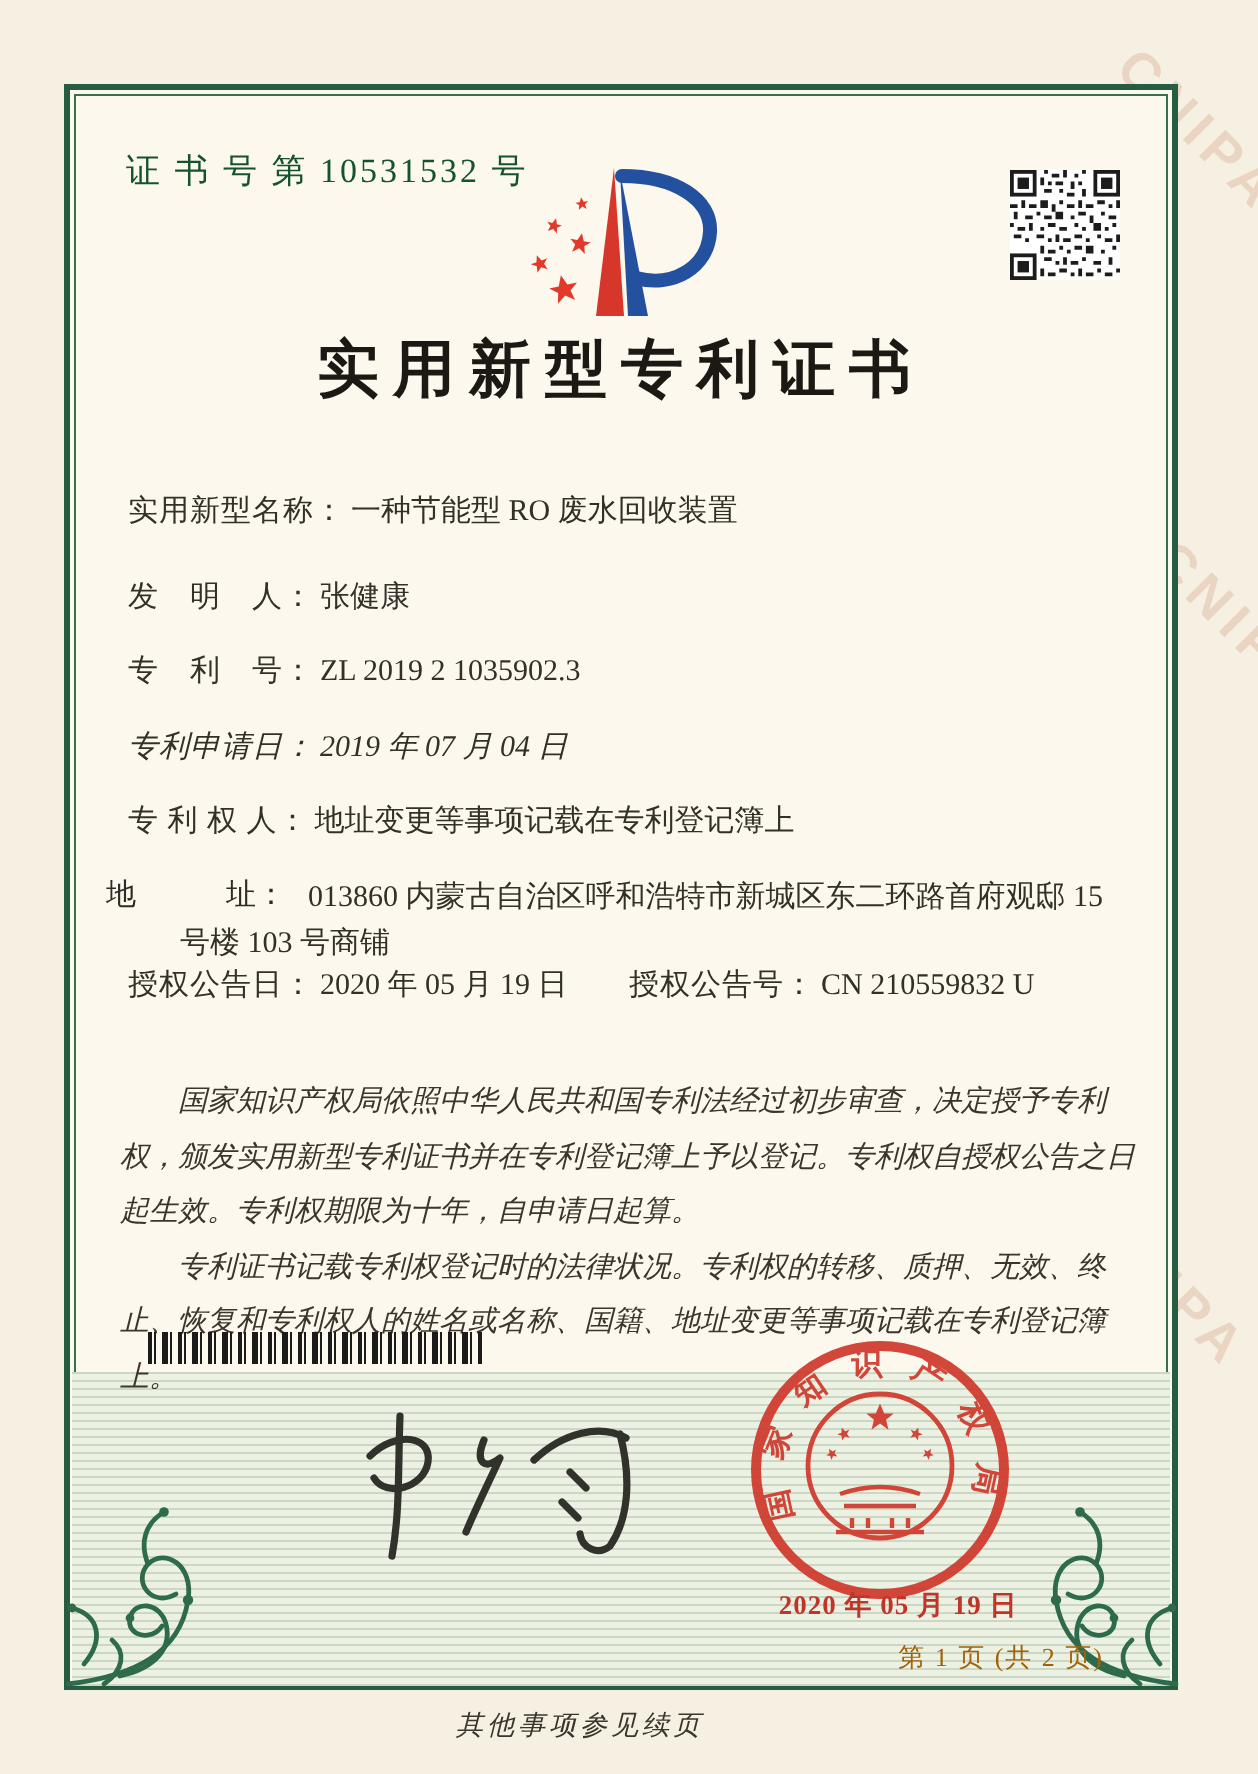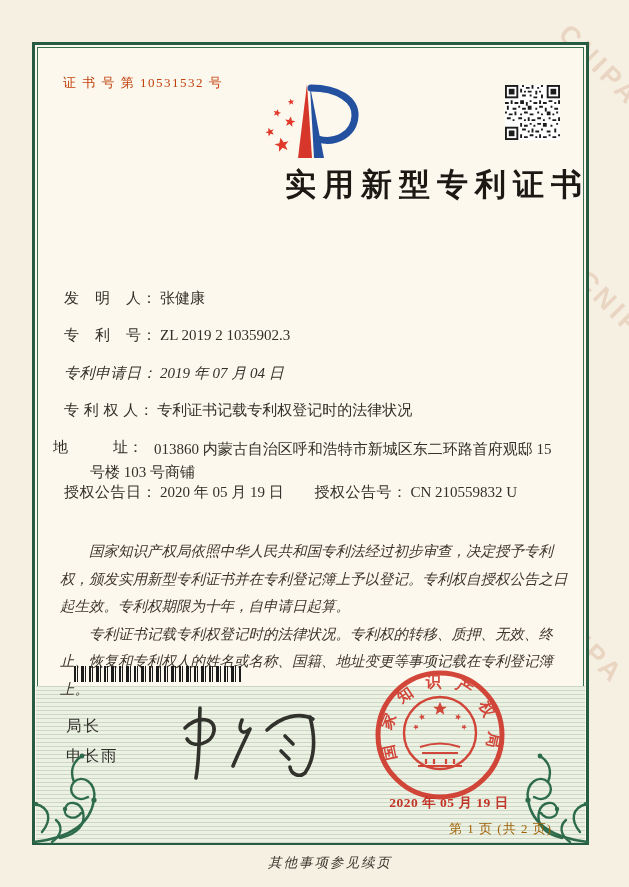--- a/index.html
+++ b/index.html
@@ -24,42 +24,42 @@
   }
   .cert-inner-line{position:absolute;inset:2px;border:1px solid #35715l;border:1px solid #35714f;pointer-events:none;}
   
   .band{
     position:absolute;left:36px;top:686px;width:549px;height:157px;
     background-color:#edf1e4;
     background-image:repeating-linear-gradient(180deg,
       rgba(122,156,120,0.30) 0px, rgba(122,156,120,0.30) 1px,
       rgba(237,241,228,0) 1px, rgba(237,241,228,0) 4px);
   }
-  .cert-no{position:absolute;left:63px;top:74px;font-size:13px;letter-spacing:1.5px;color:#c2410c;}
+  .cert-no{position:absolute;left:63px;top:74px;font-size:17px;letter-spacing:1.5px;color:#14532d;}
   .title{
-    position:absolute;left:32px;top:164px;width:557px;text-align:right;
+    position:absolute;left:32px;top:164px;width:557px;text-align:center;
     font-size:31px;font-weight:bold;letter-spacing:7px;color:#1c1915;
   }
   .row{position:absolute;left:64px;font-size:15px;white-space:nowrap;color:#333029;}
   .row .lab{letter-spacing:0.5px;}
   .row .val{margin-left:3px;}
   .addr-label{position:absolute;left:53px;top:438px;font-size:15px;}
   .addr-val{
     position:absolute;left:90px;top:438px;width:478px;font-size:15px;
     line-height:23px;text-indent:64px;white-space:normal;color:#333029;
   }
   .notices{position:absolute;left:60px;top:510px;width:508px;margin-top:28px;}
   .notices p{
     margin:0;font-size:14.5px;line-height:27.5px;text-indent:2em;
     color:#3c352c;font-style:italic;
   }
   .officials{position:absolute;left:66px;top:716px;font-size:15.5px;color:#2f2d29;letter-spacing:2px;}
   .officials div{margin-bottom:9px;}
   .page-info{position:absolute;left:32px;top:820px;width:520px;text-align:right;font-size:13px;letter-spacing:1px;color:#a16207;}
-  .continuation{position:absolute;left:0;top:854px;width:580px;text-align:center;font-size:13.5px;letter-spacing:2px;color:#3a352d;font-style:italic;padding-left:40px;}
+  .continuation{position:absolute;left:0;top:854px;width:580px;text-align:center;font-size:13.5px;letter-spacing:2px;color:#3a352d;font-style:italic;}
   .seal-date{
     position:absolute;left:384px;top:794px;width:130px;text-align:center;
     font-size:13.5px;font-weight:bold;color:#c03527;letter-spacing:0.5px;white-space:nowrap;
   }
   svg{display:block;}
   .abs{position:absolute;}
 </style>
 </head>
 <body>
 
@@ -119,51 +119,50 @@
                M1,17h2v1h-2z M4,18h1v1h-1z M7,17h2v1h-2z M10,18h1v1h-1z M12,17h1v2h-1z
                M14,18h2v1h-2z M17,17h2v1h-2z M20,18h1v1h-1z M23,17h1v1h-1z M25,18h2v1h-2z M28,17h1v2h-1z
                M8,20h1v2h-1z M10,21h2v1h-2z M13,20h1v1h-1z M15,21h1v1h-1z M17,20h2v1h-2z M20,20h2v2h-2z M24,21h1v1h-1z M27,20h1v1h-1z
                M9,23h2v1h-2z M12,24h1v1h-1z M14,23h1v2h-1z M16,24h2v1h-2z M19,23h1v1h-1z M22,24h2v1h-2z M26,23h1v2h-1z
                M8,26h1v2h-1z M10,27h2v1h-2z M13,26h2v1h-2z M16,27h1v1h-1z M18,26h1v2h-1z M20,27h2v1h-2z M23,26h1v1h-1z M25,27h2v1h-2z M28,26h1v1h-1z"></path>
     </g>
   </svg>
 
   <div class="title">实用新型专利证书</div>
 
+  <div class="row" style="top:246px;">
+    <span class="lab">实用新型名称：</span><span class="val">一种节能型 RO 废水回收装置</span>
+  </div>
   <div class="row" style="top:289px;">
     <span class="lab">发　明　人：</span><span class="val">张健康</span>
   </div>
   <div class="row" style="top:326px;">
     <span class="lab">专　利　号：</span><span class="val">ZL 2019 2 1035902.3</span>
   </div>
   <div class="row" style="top:364px;font-style:italic;">
     <span class="lab">专利申请日：</span><span class="val">2019 年 07 月 04 日</span>
   </div>
   <div class="row" style="top:401px;">
-    <span class="lab">专 利 权 人：</span><span class="val">专利证书记载专利权登记时的法律状况</span>
+    <span class="lab">专 利 权 人：</span><span class="val">地址变更等事项记载在专利登记簿上</span>
   </div>
   <div class="addr-label">地　　　址：</div>
   <div class="addr-val">013860 内蒙古自治区呼和浩特市新城区东二环路首府观邸 15 号楼 103 号商铺</div>
   <div class="row" style="top:483px;">
     <span class="lab">授权公告日：</span><span class="val">2020 年 05 月 19 日</span>
     <span class="lab" style="margin-left:27px;">授权公告号：</span><span class="val">CN 210559832 U</span>
   </div>
 
   <div class="notices">
     <p>国家知识产权局依照中华人民共和国专利法经过初步审查，决定授予专利权，颁发实用新型专利证书并在专利登记簿上予以登记。专利权自授权公告之日起生效。专利权期限为十年，自申请日起算。</p>
     <p>专利证书记载专利权登记时的法律状况。专利权的转移、质押、无效、终止、恢复和专利权人的姓名或名称、国籍、地址变更等事项记载在专利登记簿上。</p>
   </div>
 
   <div class="abs" style="left:74px;top:666px;width:167px;height:16px;
        background-image:repeating-linear-gradient(90deg,#1b1b1b 0 2px,transparent 2px 3px,#1b1b1b 3px 4px,transparent 4px 7px,#1b1b1b 7px 10px,transparent 10px 11px,#1b1b1b 11px 12px,transparent 12px 15px);"></div>
 
-  <div class="officials">
-    <div>局长</div>
-    <div>申长雨</div>
-  </div>
 
   <svg class="abs" style="left:172px;top:698px;" width="150" height="85" viewBox="0 0 150 85">
     <g fill="none" stroke="#32322d" stroke-width="3.6" stroke-linecap="round" stroke-linejoin="round">
       <path d="M28,10 C27,36 28,58 24,80"></path>
       <path d="M13,30 C26,17 44,20 42,33 C40,46 21,51 15,41"></path>
       <path d="M70,22 C65,34 71,37 78,31 C71,46 66,56 61,68"></path>
       <path d="M95,32 C110,18 128,14 141,21"></path>
       <path d="M138,19 C144,42 142,62 133,75 C127,80 119,76 118,69"></path>
       <path d="M113,38 L121,46"></path>
       <path d="M109,53 L117,61"></path>

